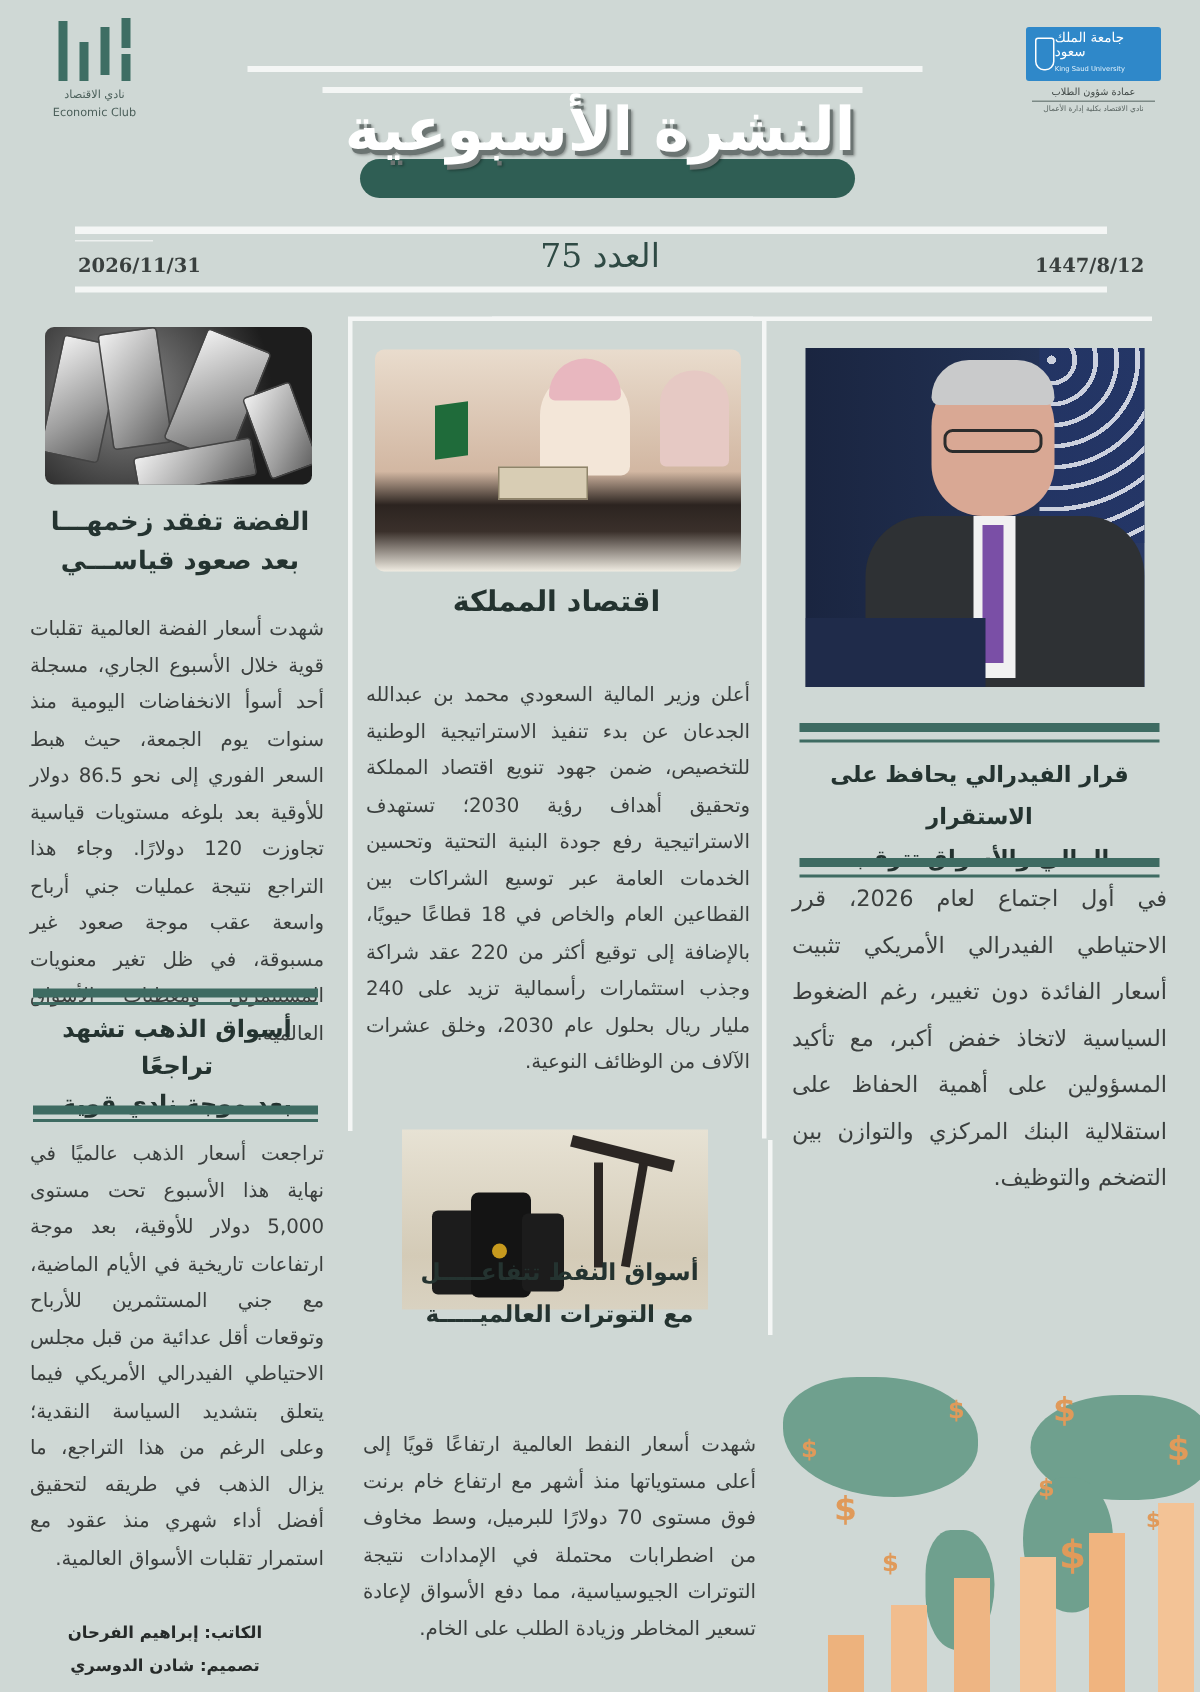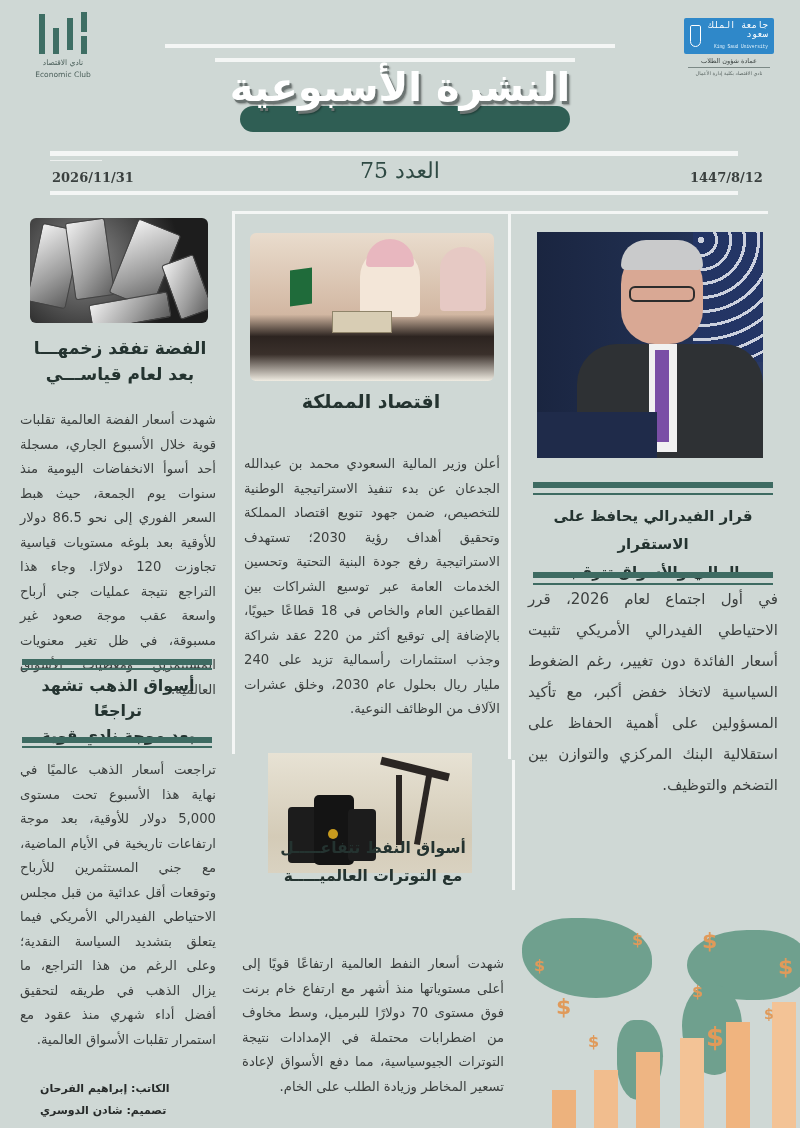--- a/index.html
+++ b/index.html
@@ -15,21 +15,21 @@
   .vline { position: absolute; background: #f4f6f5; width: 3px; }
 
   
   .econ-logo { left: 30px; top: 12px; width: 66px; height: 66px; }
   .econ-bars { position: relative; width: 60px; height: 44px; margin: 0 auto; }
   .econ-bars span { position: absolute; background: #3e6e64; width: 6px; }
   .econ-text { text-align: center; font-size: 7.5px; color: #4b5f5a; line-height: 10px; margin-top: 2px; }
 
   .ksu-logo { left: 684px; top: 18px; width: 90px; }
   .ksu-box { background: #2f88c9; height: 36px; border-radius: 2px; display: flex; align-items: center; justify-content: space-between; padding: 0 6px; }
-  .ksu-box .ksu-name { color: #fff; font-size: 9px; line-height: 9px; text-align: right; direction: rtl; font-family: Liberation Mono, monospace; }
+  .ksu-box .ksu-name { color: #fff; font-size: 9px; line-height: 9px; text-align: left; direction: rtl; }
   .ksu-box .ksu-en { color: #e1f1fb; font-size: 4.5px; display: block; margin-top: 2px; direction: ltr; }
   .ksu-emblem { width: 14px; height: 22px; border: 1.5px solid #fff; border-radius: 2px 2px 6px 6px; }
   .ksu-sub { font-size: 6.5px; color: #3d4543; text-align: center; margin-top: 3px; direction: rtl; }
   .ksu-sep { height: 1px; background: #7c8986; margin: 2px 4px; }
   .ksu-sub2 { font-size: 5px; color: #5b6663; text-align: center; direction: rtl; }
 
   
   .title-pill { left: 240px; top: 106px; width: 330px; height: 26px; background: #2f5e54; border-radius: 13px; }
   .title-text {
     left: 200px; top: 64px; width: 400px; text-align: center;
@@ -52,21 +52,21 @@
   .worldmap { left: 512px; top: 890px; width: 288px; height: 238px; background: #cfd8d5; overflow: hidden; border-radius: 0; }
 
   
   .headline { position: absolute; font-weight: bold; color: #243330; text-align: center; direction: rtl; line-height: 1.55; }
   .body-text {
     position: absolute; direction: rtl; text-align: justify; text-align-last: right;
     color: #3b3f3e; font-size: 13.2px; line-height: 24.5px;
   }
   .dbl { position: absolute; height: 6px; background: #3e6b62; }
   .dbl-thin { position: absolute; height: 2px; background: #3e6b62; }
-  .credits { position: absolute; left: 40px; top: 1078px; width: 140px; direction: rtl; text-align: left; font-size: 11px; font-weight: bold; color: #262a29; line-height: 22px; }
+  .credits { position: absolute; left: 40px; top: 1078px; width: 140px; direction: rtl; text-align: center; font-size: 11px; font-weight: bold; color: #262a29; line-height: 22px; }
 </style>
 </head>
 <body>
 
 <div class="abs econ-logo">
   <div class="econ-bars">
     <span style="left:6px;top:2px;height:40px;"></span>
     <span style="left:20px;top:16px;height:26px;"></span>
     <span style="left:34px;top:6px;height:32px;"></span>
     <span style="left:48px;top:0px;height:20px;"></span>
@@ -109,21 +109,21 @@
 
 <div class="photo silver">
   <div class="bar" style="left:4px;top:8px;width:40px;height:80px;transform:rotate(12deg);"></div>
   <div class="bar" style="left:40px;top:2px;width:40px;height:78px;transform:rotate(-8deg);"></div>
   <div class="bar" style="left:92px;top:6px;width:46px;height:80px;transform:rotate(22deg);"></div>
   <div class="bar" style="left:140px;top:40px;width:34px;height:58px;transform:rotate(-20deg);"></div>
   <div class="bar" style="left:60px;top:80px;width:80px;height:26px;transform:rotate(-10deg);"></div>
 </div>
 <div class="headline" style="left:20px;top:335px;width:200px;font-size:17px;">
   <div>الفضة تفقد زخمهـــا</div>
-  <div>بعد لعام قياســـي</div>
+  <div>بعد صعود قياســـي</div>
 </div>
 <div class="body-text" style="left:20px;top:408px;width:196px;">شهدت أسعار الفضة العالمية تقلبات قوية خلال الأسبوع الجاري، مسجلة أحد أسوأ الانخفاضات اليومية منذ سنوات يوم الجمعة، حيث هبط السعر الفوري إلى نحو 86.5 دولار للأوقية بعد بلوغه مستويات قياسية تجاوزت 120 دولارًا. وجاء هذا التراجع نتيجة عمليات جني أرباح واسعة عقب موجة صعود غير مسبوقة، في ظل تغير معنويات المستثمرين ومعطيات الأسواق العالمية.</div>
 
 <div class="dbl" style="left:22px;top:659px;width:190px;"></div>
 <div class="dbl-thin" style="left:22px;top:668px;width:190px;"></div>
 <div class="headline" style="left:20px;top:674px;width:196px;font-size:16px;">
   <div>أسواق الذهب تشهد تراجعًا</div>
   <div>بعد موجة نادي قوية</div>
 </div>
 <div class="dbl" style="left:22px;top:737px;width:190px;"></div>

